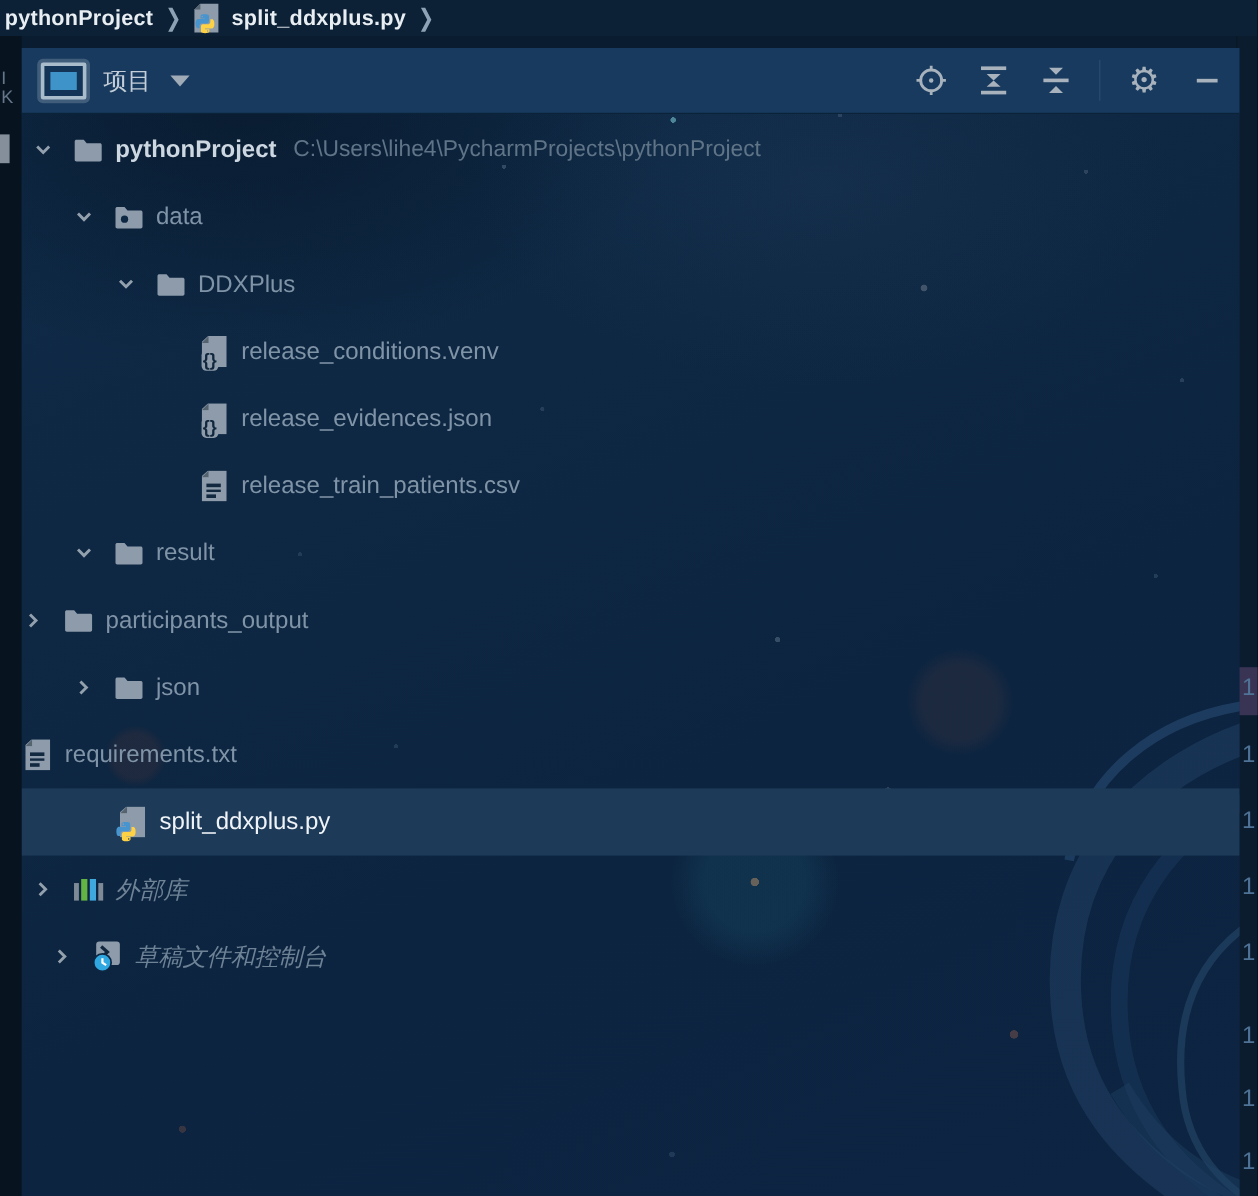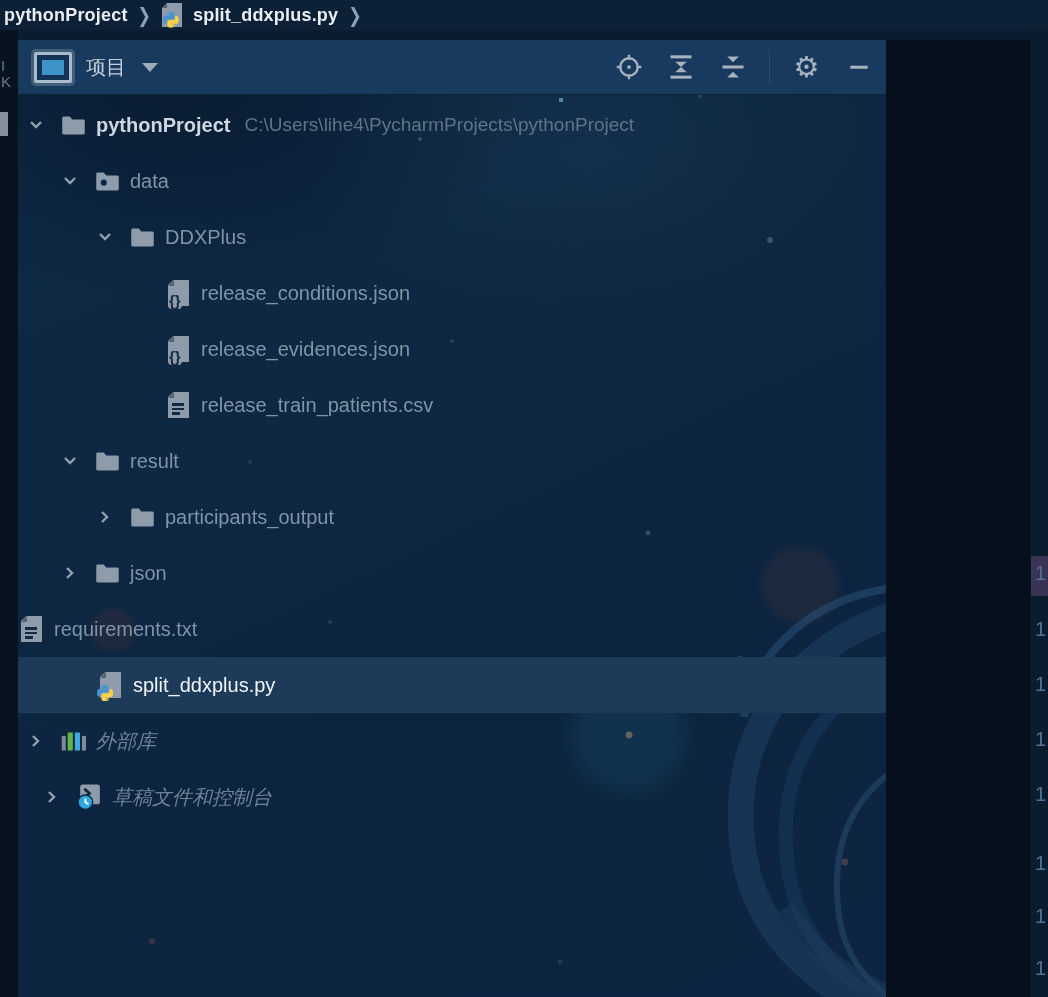--- a/index.html
+++ b/index.html
@@ -18,21 +18,21 @@
   .gapstrip{position:absolute;left:0;top:30px;width:1048px;height:10px;background:#0a1c30;}
   .leftbar{position:absolute;left:0;top:30px;width:18px;height:967px;background:#07131f;}
   .leftbar .frag-rect{position:absolute;left:0;top:82px;width:8px;height:24px;background:#9aa6b2;opacity:.85;}
   .leftbar .frag-glyph{position:absolute;left:1px;top:28px;color:#7d91a5;font-size:15px;line-height:16px;opacity:.8;}
   .rightstrip{position:absolute;left:1030px;top:30px;width:18px;height:967px;background:#0b1c2f;
               border-left:1px solid #0a1724;box-sizing:border-box;}
   .linenum{position:absolute;left:4px;width:20px;color:#4e7396;font-size:20px;}
   .linenum-hl{position:absolute;left:0;top:526px;width:18px;height:40px;background:#393354;}
 
   
-  .panel{position:absolute;left:18px;top:40px;width:868px;height:957px;
+  .panel{position:absolute;left:18px;top:40px;width:1015px;height:957px;
          background:linear-gradient(155deg,#0f2b49 0%,#0e2742 34%,#0c2440 62%,#0d2542 100%);overflow:hidden;}
   .decor{position:absolute;inset:0;pointer-events:none;
     background:
       radial-gradient(circle 4px at 543px 60px, rgba(126,208,216,.55) 0 55%, transparent 60%),
       radial-gradient(circle 3px at 402px 99px, rgba(140,160,185,.30) 0 55%, transparent 60%),
       radial-gradient(circle 3px at 682px 56px, rgba(120,140,170,.25) 0 55%, transparent 60%),
       radial-gradient(circle 5px at 752px 200px, rgba(138,147,160,.40) 0 55%, transparent 60%),
       radial-gradient(circle 3px at 887px 103px, rgba(122,138,160,.28) 0 55%, transparent 60%),
       radial-gradient(circle 3px at 434px 301px, rgba(110,132,160,.25) 0 55%, transparent 60%),
       radial-gradient(circle 3px at 967px 277px, rgba(110,132,160,.28) 0 55%, transparent 60%),
@@ -227,21 +227,21 @@
     </div>
 
     <div class="row" style="padding-left:147px">
       <span class="nicon">
         <span class="doc">
             <span class="body"></span>
             <span class="fold"></span>
             <span class="braces">{}</span>
           </span>
       </span>
-      <span class="lbl">release_conditions.json</span>
+      <span class="lbl">release_conditions.venv</span>
     </div>
 
     <div class="row" style="padding-left:147px">
       <span class="nicon">
         <span class="doc">
             <span class="body"></span>
             <span class="fold"></span>
             <span class="braces">{}</span>
           </span>
       </span>
@@ -265,21 +265,21 @@
           </svg>
       </span>
       <span class="nicon">
         <svg width="27" height="27" viewBox="0 0 24 24">
             <path d="M2 5.2C2 4.5 2.6 4 3.3 4h5.4l2.2 2.6h9.8c.7 0 1.3.5 1.3 1.2v10.9c0 .7-.6 1.3-1.3 1.3H3.3C2.6 20 2 19.4 2 18.7z" fill="#8d9bab"></path>
           </svg>
       </span>
       <span class="lbl">result</span>
     </div>
 
-    <div class="row" style="padding-left:77px">
+    <div class="row" style="">
       <span class="chev">
         <svg width="20" height="20" viewBox="0 0 20 20" fill="none" stroke="#93a0ad" stroke-width="2.4">
             <path d="M7 5l5 5-5 5"></path>
           </svg>
       </span>
       <span class="nicon">
         <svg width="27" height="27" viewBox="0 0 24 24">
             <path d="M2 5.2C2 4.5 2.6 4 3.3 4h5.4l2.2 2.6h9.8c.7 0 1.3.5 1.3 1.2v10.9c0 .7-.6 1.3-1.3 1.3H3.3C2.6 20 2 19.4 2 18.7z" fill="#8d9bab"></path>
           </svg>
       </span>

